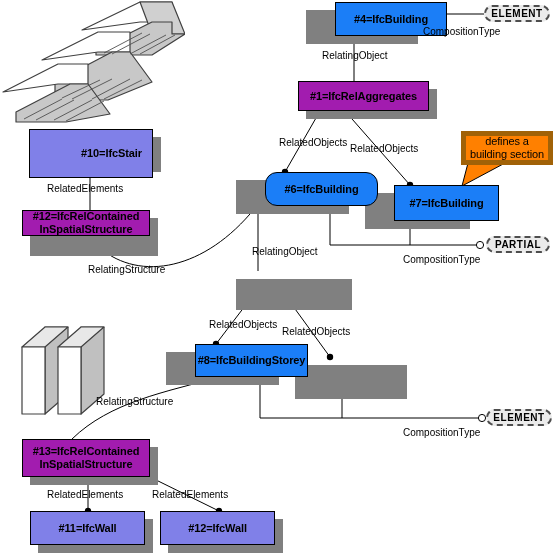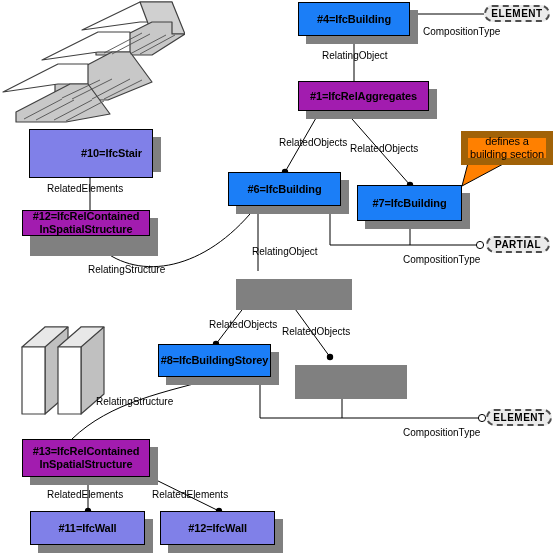--- a/index.html
+++ b/index.html
@@ -36,26 +36,26 @@
     color: #000000;
     line-height: 13px;
     letter-spacing: -0.1px;
     z-index: 3;
   }
   .shadow {
     position: absolute;
     background: #808080;
     z-index: 2;
   }
-  .n-blue  { background: #1b7ef7; }
+  .n-blue  { background: #1b7ef7; margin-left: 37px; }
   .n-yellow{ background: #a21caf; }
   .n-purple{ background: #8080e8; }
   .n-orange{
     background: #ff8000;
-    border: 7px solid #a16207;
+    border: 5px solid #a16207;
     font-weight: normal;
     font-size: 11px;
     line-height: 13px;
   }
   .edge-label {
     position: absolute;
     font-size: 10px;
     font-weight: normal;
     color: #000000;
     white-space: nowrap;
@@ -207,21 +207,21 @@
   </div>
 
   <div class="node n-yellow" style="left:298px; top:81px; width:131px; height:30px;">
     <span>#1=IfcRelAggregates</span>
   </div>
 
   <div class="node n-purple" style="left:29px; top:129px; width:124px; height:49px;padding-left:41px;">
     <span>#10=IfcStair</span>
   </div>
 
-  <div class="node n-blue" style="left:228px; top:172px; width:113px; height:34px;">
+  <div class="node n-blue" style="left:228px; top:172px; width:113px; height:34px;border-radius:12px;">
     <span>#6=IfcBuilding</span>
   </div>
 
   <div class="node n-blue" style="left:357px; top:185px; width:105px; height:36px;">
     <span>#7=IfcBuilding</span>
   </div>
 
   <div class="node n-yellow" style="left:22px; top:210px; width:128px; height:26px; white-space:pre-line;">
     <span>#12=IfcRelContained
 InSpatialStructure</span>

